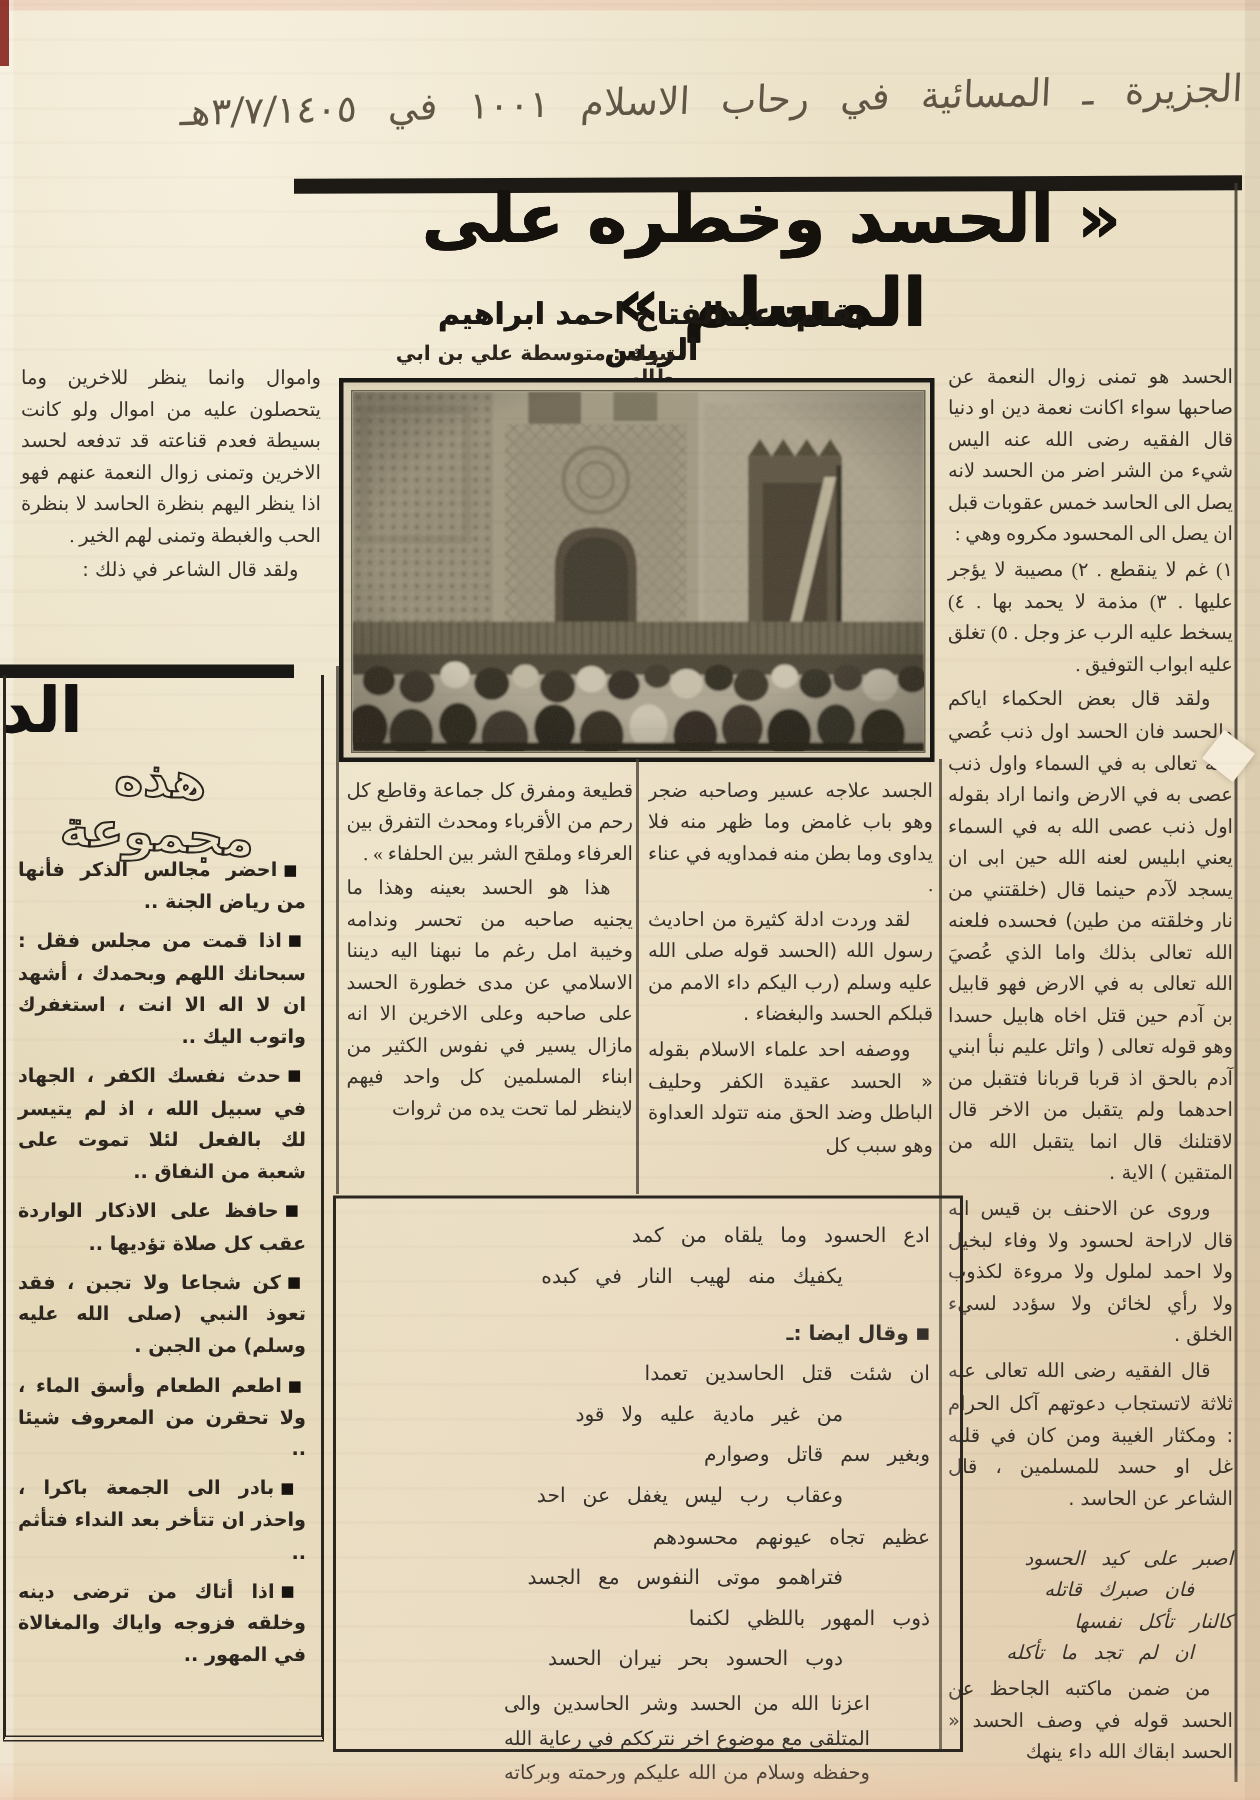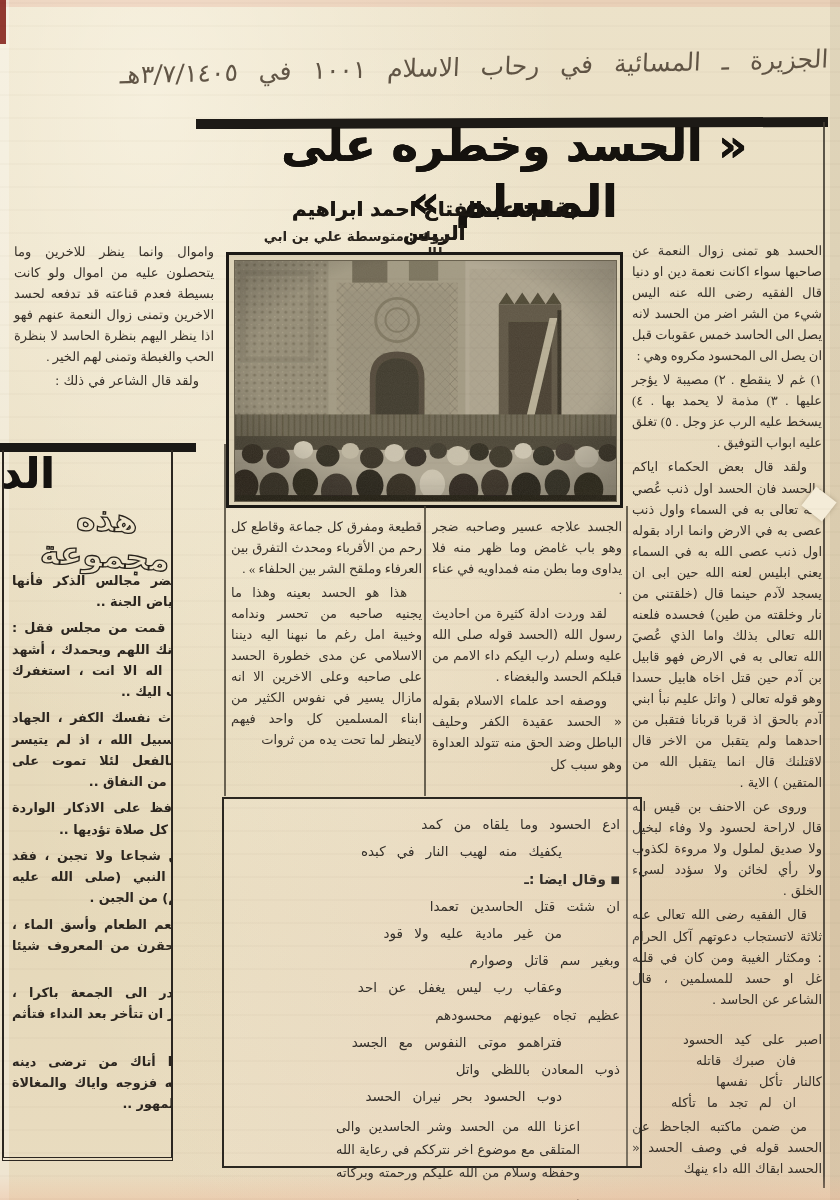--- a/index.html
+++ b/index.html
@@ -56,45 +56,45 @@
   .photo-inner{width:100%;height:100%;border:1px solid #6a6250;overflow:hidden;}
   .photo-inner svg{display:block;width:100%;height:100%;}
 
   .col{position:absolute;direction:rtl;text-align:justify;font-size:13px;line-height:1.62;color:#39322a;}
   .col p{margin:0 0 3px;text-indent:15px;}
   .col p.noindent{text-indent:0;font-family:Liberation Serif, serif;}
   .col-right{left:632px;top:240px;width:190px;}
   .col-midright{left:432px;top:516px;width:190px;height:282px;overflow:hidden;}
   .col-midleft{left:231px;top:516px;width:191px;height:282px;overflow:hidden;}
   .col-lefttop{left:14px;top:241px;width:200px;}
-  .rverse{margin:19px 0 3px;}
+  .rverse{margin:19px 0 3px;font-style:italic;}
   .rverse div{text-align:right;word-spacing:7px;}
   .rverse div.b{padding-right:26px;}
 
   .vsep{position:absolute;width:1.5px;background:#4a4336;opacity:.8;}
   .sep1{left:626px;top:506px;height:660px;}
   .sep2{left:424px;top:506px;height:290px;}
   .sep3{left:224px;top:444px;height:352px;}
 
   .poem-box{
     position:absolute;left:222px;top:797px;width:420px;height:371px;box-sizing:border-box;
     border:2.5px solid #2b2720;padding:12px 20px 10px;direction:rtl;color:#35302a;
     background:rgba(255,250,235,.12);
   }
   .poem-line{font-size:13.5px;line-height:2.02;word-spacing:7px;}
   .poem-line.b{padding-right:58px;}
-  .poem-label{font-size:13.5px;line-height:2.0;font-weight:bold;}
+  .poem-label{font-size:13.5px;line-height:2.0;font-weight:bold;margin-top:10px;}
   .poem-label .sq{font-size:10px;vertical-align:1px;}
   .poem-close{
     width:244px;margin:4px 40px 0 auto;font-size:13px;line-height:1.8;text-align:justify;
   }
 
   .sidebar-bar{position:absolute;left:0;top:443px;width:196px;height:9px;background:#1b1916;}
   .sidebar-box{
-    position:absolute;left:2px;top:450px;width:171px;height:711px;box-sizing:border-box;
+    position:absolute;left:2px;top:450px;width:214px;height:711px;box-sizing:border-box;
     border:2px solid #2b2620;border-top:none;border-bottom:4px double #2b2620;overflow:hidden;
   }
   .sb-partial{
     position:absolute;left:-4px;top:3px;font-size:42px;font-weight:bold;color:#141210;
     direction:rtl;line-height:1;text-shadow:.6px 0 #141210;
   }
   .sb-title{
     position:absolute;left:4px;top:52px;width:196px;direction:rtl;text-align:center;
     font-size:33px;font-weight:bold;line-height:1.1;transform:rotate(3.5deg);
     color:transparent;-webkit-text-stroke:1.3px #29241d;
@@ -219,21 +219,21 @@
   </figure>
 
   <div class="vsep sep1"></div>
   <div class="vsep sep2"></div>
   <div class="vsep sep3"></div>
 
   <div class="col col-right">
     <p class="noindent">الحسد هو تمنى زوال النعمة عن صاحبها سواء اكانت نعمة دين او دنيا قال الفقيه رضى الله عنه اليس شيء من الشر اضر من الحسد لانه يصل الى الحاسد خمس عقوبات قبل ان يصل الى المحسود مكروه وهي :</p>
     <p class="noindent">١) غم لا ينقطع . ٢) مصيبة لا يؤجر عليها . ٣) مذمة لا يحمد بها . ٤) يسخط عليه الرب عز وجل . ٥) تغلق عليه ابواب التوفيق .</p>
     <p>ولقد قال بعض الحكماء اياكم والحسد فان الحسد اول ذنب عُصي الله تعالى به في السماء واول ذنب عصى به في الارض وانما اراد بقوله اول ذنب عصى الله به في السماء يعني ابليس لعنه الله حين ابى ان يسجد لآدم حينما قال (خلقتني من نار وخلقته من طين) فحسده فلعنه الله تعالى بذلك واما الذي عُصيَ الله تعالى به في الارض فهو قابيل بن آدم حين قتل اخاه هابيل حسدا وهو قوله تعالى ( واتل عليم نبأ ابني آدم بالحق اذ قربا قربانا فتقبل من احدهما ولم يتقبل من الاخر قال لاقتلنك قال انما يتقبل الله من المتقين ) الاية .</p>
-    <p>وروى عن الاحنف بن قيس انه قال لاراحة لحسود ولا وفاء لبخيل ولا صديق لملول ولا مروءة لكذوب ولا رأي لخائن ولا سؤدد لسيء الخلق .</p>
+    <p>وروى عن الاحنف بن قيس انه قال لاراحة لحسود ولا وفاء لبخيل ولا احمد لملول ولا مروءة لكذوب ولا رأي لخائن ولا سؤدد لسيء الخلق .</p>
     <p>قال الفقيه رضى الله تعالى عنه ثلاثة لاتستجاب دعوتهم آكل الحرام : ومكثار الغيبة ومن كان في قلبه غل او حسد للمسلمين ، قال الشاعر عن الحاسد .</p>
     <div class="rverse">
       <div class="a">اصبر على كيد الحسود</div>
       <div class="b">فان صبرك قاتله</div>
       <div class="a">كالنار تأكل نفسها</div>
       <div class="b">ان لم تجد ما تأكله</div>
     </div>
     <p>من ضمن ماكتبه الجاحظ عن الحسد قوله في وصف الحسد « الحسد ابقاك الله داء ينهك</p>
   </div>
 
@@ -259,21 +259,21 @@
     <div class="poem-label">
       <span class="sq">■</span>
       <span>وقال ايضا :ـ</span>
     </div>
     <div class="poem-line a">ان شئت قتل الحاسدين تعمدا</div>
     <div class="poem-line b">من غير مادية عليه ولا قود</div>
     <div class="poem-line a">وبغير سم قاتل وصوارم</div>
     <div class="poem-line b">وعقاب رب ليس يغفل عن احد</div>
     <div class="poem-line a">عظيم تجاه عيونهم محسودهم</div>
     <div class="poem-line b">فتراهمو موتى النفوس مع الجسد</div>
-    <div class="poem-line a">ذوب المعادن باللظي واتل</div>
+    <div class="poem-line a">ذوب المهور باللظي لكنما</div>
     <div class="poem-line b">دوب الحسود بحر نيران الحسد</div>
     <div class="poem-close">اعزنا الله من الحسد وشر الحاسدين والى المتلقى مع موضوع اخر نترككم في رعاية الله وحفظه وسلام من الله عليكم ورحمته وبركاته .</div>
   </div>
 
   <div class="sidebar-bar"></div>
   <aside class="sidebar-box">
     <div class="sb-partial">الد</div>
     <div class="sb-title">هذه مجموعة</div>
     <div class="sb-items">
       <div class="sb-item"><span class="sq">■</span><span>احضر مجالس الذكر فأنها من رياض الجنة ..</span></div>

